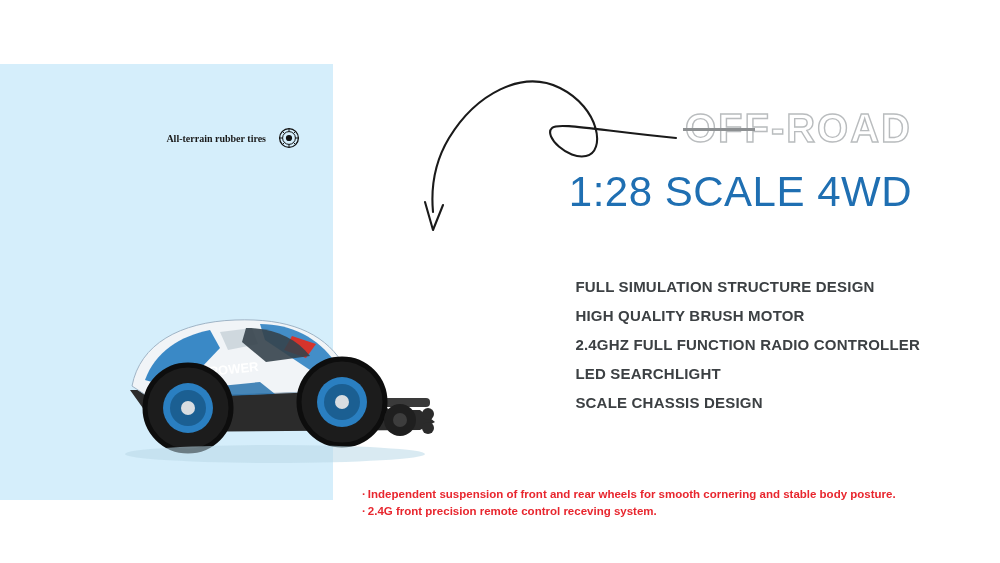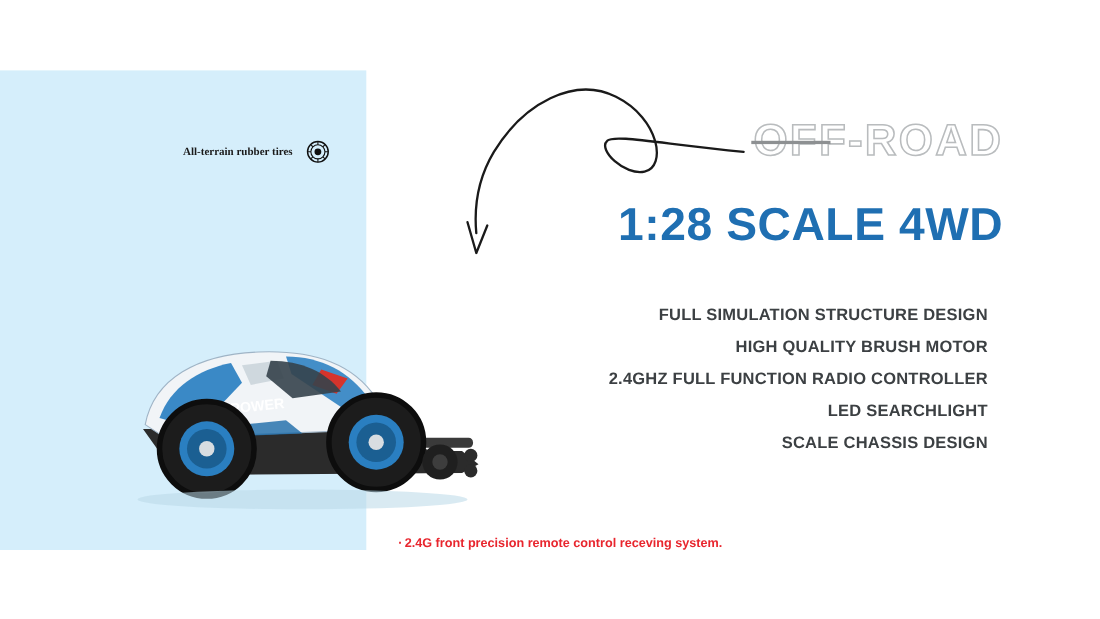--- a/index.html
+++ b/index.html
@@ -92,35 +92,35 @@
     position: absolute;
     right: 245px;
     top: 128px;
     width: 72px;
     height: 3px;
     background: #8d9092;
   }
   #scale-title {
     position: absolute;
     right: 88px;
-    top: 180px;
+    top: 168px;
     font-size: 42px;
-    font-weight: bold;
+    font-weight: normal;
     color: #1f6fb2;
     letter-spacing: 0.5px;
     text-align: right;
     white-space: nowrap;
   }
 
   
   #feature-list {
     position: absolute;
-    right: 102px;
+    right: 80px;
     top: 272px;
-    text-align: right;
+    text-align: left;
   }
   .feature-item {
     font-size: 15px;
     font-weight: bold;
     color: #3c4043;
     letter-spacing: 0.2px;
     line-height: 29px;
     white-space: nowrap;
   }
 
@@ -229,17 +229,20 @@
   <div id="feature-list">
     <div class="feature-item">FULL SIMULATION STRUCTURE DESIGN</div>
     <div class="feature-item">HIGH QUALITY BRUSH MOTOR</div>
     <div class="feature-item">2.4GHZ FULL FUNCTION RADIO CONTROLLER</div>
     <div class="feature-item">LED SEARCHLIGHT</div>
     <div class="feature-item">SCALE CHASSIS DESIGN</div>
   </div>
 
   <div id="red-notes">
     <div class="red-note">
+      <span class="bullet">·</span><span>Independent suspension of front and rear wheels for smooth cornering and stable body posture.</span>
+    </div>
+    <div class="red-note">
       <span class="bullet">·</span><span>2.4G front precision remote control receving system.</span>
     </div>
   </div>
 
 </div>
 
 </body></html>

